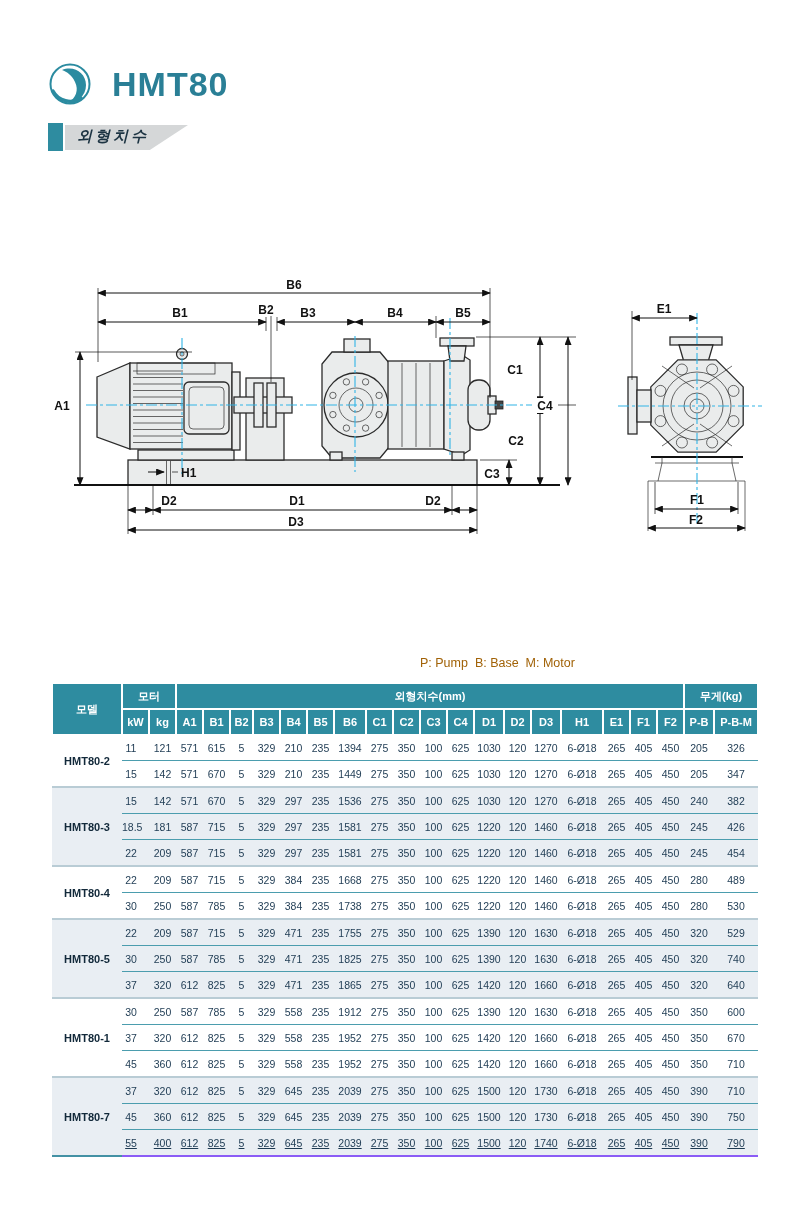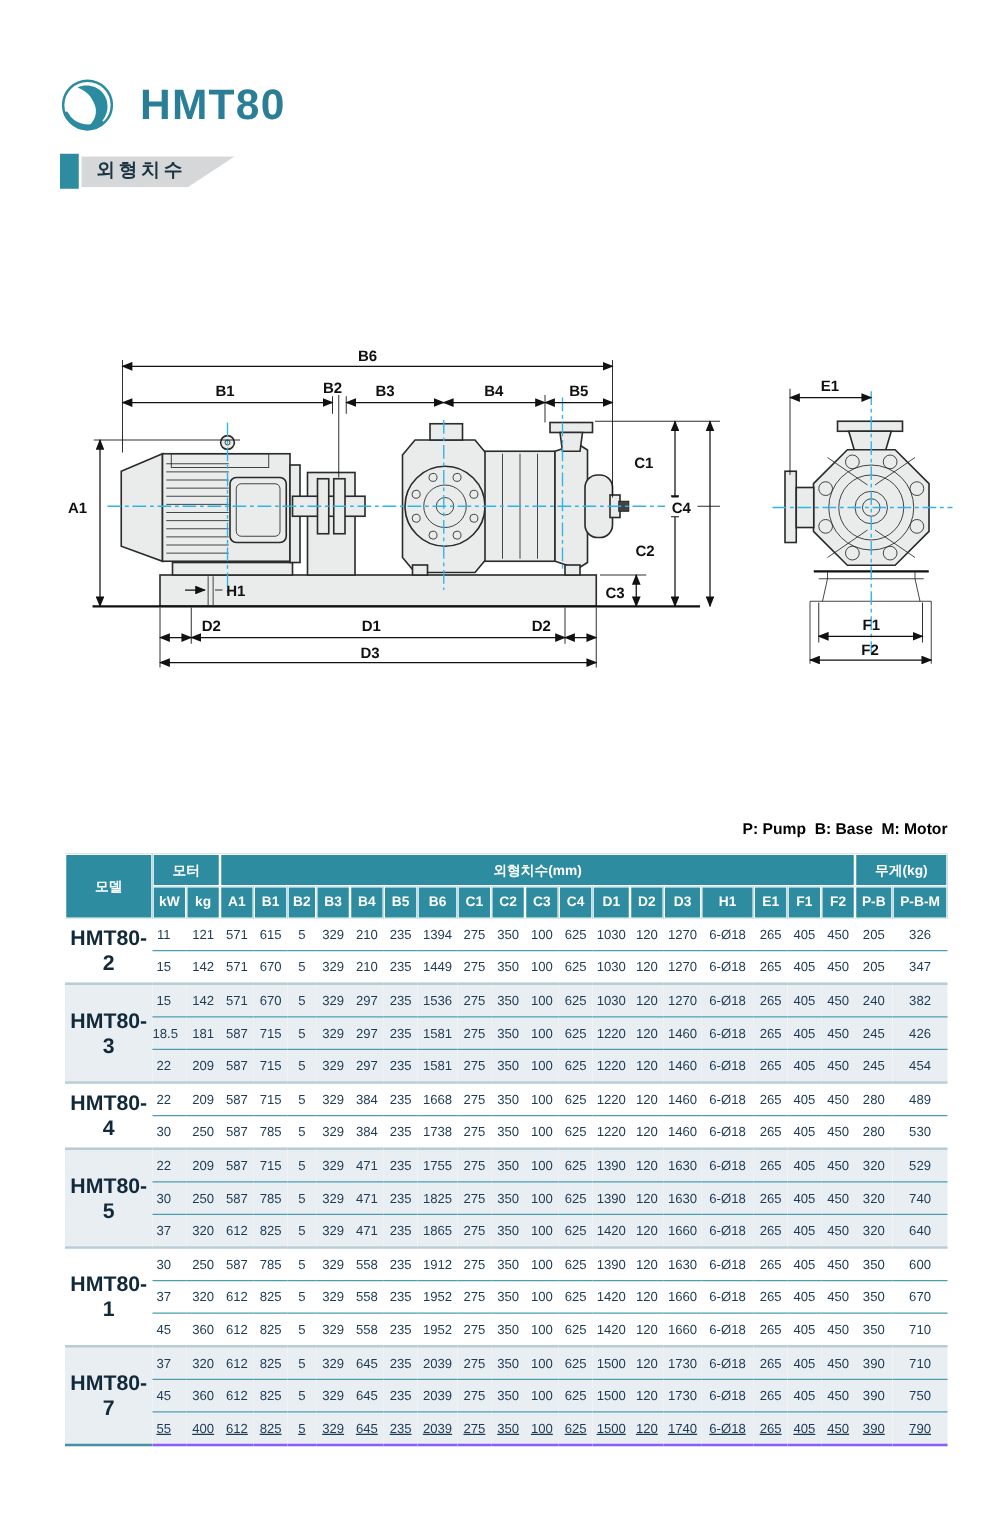--- a/index.html
+++ b/index.html
@@ -9,46 +9,46 @@
   
   .brand{position:absolute;left:48px;top:62px;display:flex;align-items:center;}
   .brand-logo{width:44px;height:44px;display:block;}
   .brand-title{margin:0 0 0 20px;font-size:34px;font-weight:bold;color:#2a7f96;letter-spacing:1px;line-height:44px;}
 
   
   .banner{position:absolute;left:48px;top:123px;width:160px;height:28px;}
   .banner-bar{position:absolute;left:0;top:0;width:15px;height:28px;background:#2e8ca0;}
   .banner-body{position:absolute;left:17px;top:2px;width:123px;height:25px;background:#d5d7d8;
                clip-path:polygon(0 0,100% 0,69% 100%,0 100%);}
-  .banner-label{position:absolute;left:29px;top:4px;font-size:15px;font-weight:bold;color:#1c3342;letter-spacing:3px;}
+  .banner-label{position:absolute;left:29px;top:4px;font-size:15px;font-weight:bold;color:#1c3342;letter-spacing:3px;font-style:italic;}
 
   
   .drawing{position:absolute;left:40px;top:250px;width:740px;height:300px;}
   .oL{stroke:#2b2b2b;stroke-width:1.3;fill:#eaecec;}
   .oD{stroke:#2b2b2b;stroke-width:0.7;fill:none;}
   .dim{stroke:#111;stroke-width:1;fill:none;marker-start:url(#ar);marker-end:url(#ar);}
   .dimE{stroke:#111;stroke-width:1;fill:none;marker-end:url(#ar);}
   .ext{stroke:#111;stroke-width:0.7;fill:none;}
   .gnd{stroke:#111;stroke-width:1.8;fill:none;}
   .cl{stroke:#30b4e6;stroke-width:1.1;fill:none;stroke-dasharray:11 3 3 3;}
   .dlab{font:bold 12px "Liberation Sans",sans-serif;fill:#111;text-anchor:middle;}
   .dlabL{font:bold 12px "Liberation Sans",sans-serif;fill:#111;text-anchor:start;}
 
   
-  .note{position:absolute;top:656px;left:420px;width:338px;text-align:right;
-        font-size:12.5px;font-weight:bold;color:#000000;white-space:pre;}
+  .note{position:absolute;top:656px;left:420px;width:338px;text-align:left;
+        font-size:12.5px;font-weight:normal;color:#a16207;white-space:pre;}
 
   
   .dim-table{position:absolute;left:52px;top:683px;width:706px;border-collapse:separate;border-spacing:0;
              table-layout:fixed;font-size:10.5px;color:#1d3a52;}
   .dim-table thead th{background:#2e8ca0;color:#ffffff;font-weight:bold;font-size:11px;
                       border:1px solid #ffffff;height:24px;padding:0;}
   .dim-table tbody td{height:25px;padding:0;text-align:center;}
   .dim-table tbody td.kw{text-align:center;padding-right:9px;}
-  .dim-table tbody th.model{font-weight:bold;color:#12293a;font-size:17px;padding:0;}
+  .dim-table tbody th.model{font-weight:bold;color:#12293a;font-size:11px;padding:0;}
   .dim-table tbody tr.shaded td,.dim-table tbody tr.shaded th.model{background:#e9eef3;}
   .dim-table tbody tr.subrow td{border-top:1.5px solid #4b9dae;}
   .dim-table tbody tr.newgroup td,.dim-table tbody tr.newgroup th{border-top:2px solid #b9ccd5;}
   .dim-table tbody tr:last-child td{border-bottom:2px solid #8b5cf6;text-decoration:underline;}
   .dim-table tbody th.lastg{border-bottom:2px solid #4391a4;}
 </style>
 </head>
 <body>
 
 <div class="page">

